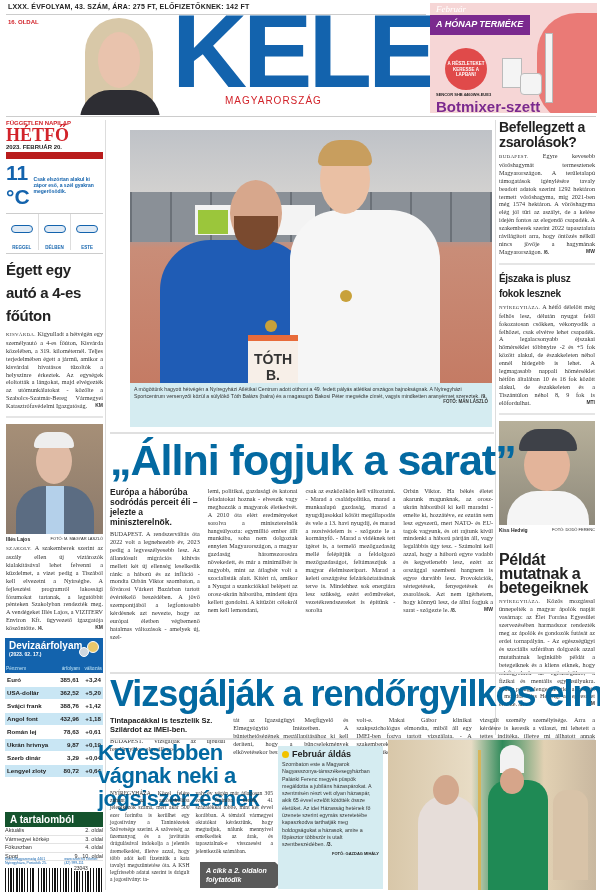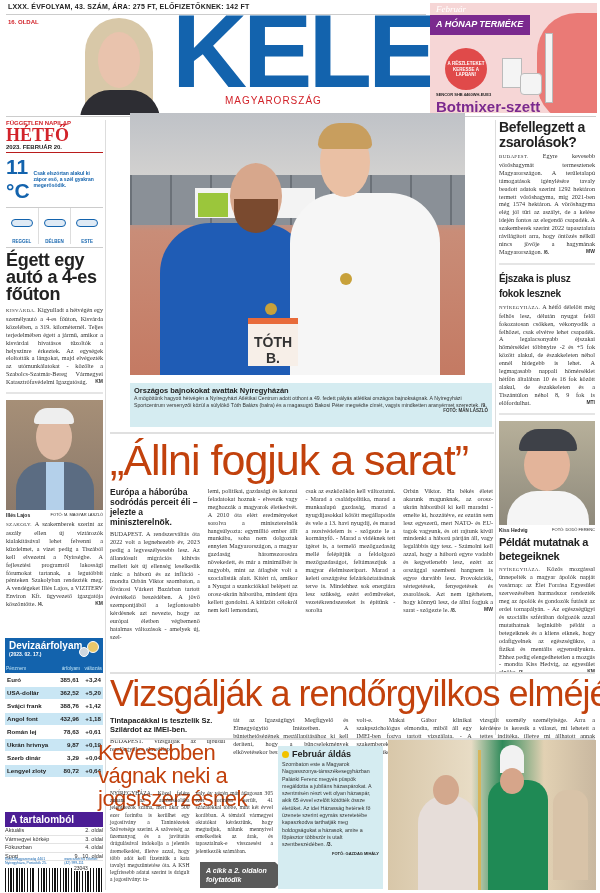--- a/index.html
+++ b/index.html
@@ -34,49 +34,49 @@
 .wx div{flex:1;text-align:center;border-right:1px solid #ddd;padding-top:4px}
 .wx div:last-child{border-right:none}
 .cloud{display:inline-block;width:22px;height:8px;border:1px solid #1363ad;border-radius:6px;background:#dfeaf5}
 .wxl{font-family:"Liberation Sans",sans-serif;font-size:4.5px;font-weight:bold;color:#1363ad;margin-top:4px}
 h2.hl{font-family:"Liberation Sans",sans-serif;font-weight:bold;color:#222;letter-spacing:-0.3px}
 .body{font-family:"Liberation Serif",serif;font-size:6.2px;line-height:7.9px;text-align:justify;color:#333}
 .body .city{font-variant:small-caps;font-size:5px;letter-spacing:0.3px}
 .sig{font-family:"Liberation Sans",sans-serif;font-weight:bold;font-size:5px;float:right}
 .ref{font-family:"Liberation Sans",sans-serif;font-weight:bold;font-size:5px}
 
-.mainphoto{left:130px;top:113px;width:335px;height:262px;background:linear-gradient(#bfc2c7 0%,#d7d5d2 30%,#9a9ea5 38%,#c98d78 45%,#c47a63 100%);overflow:hidden}
+.mainphoto{left:130px;top:130px;width:362px;height:262px;background:linear-gradient(#bfc2c7 0%,#d7d5d2 30%,#9a9ea5 38%,#c98d78 45%,#c47a63 100%);overflow:hidden}
 .caption{left:130px;top:383px;width:362px;height:44px;background:#d5ecf1;padding:3px 4px}
 .caption .t{font-family:"Liberation Sans",sans-serif;font-weight:bold;font-size:7.5px}
 .caption .b{font-family:"Liberation Sans",sans-serif;font-size:5.2px;line-height:6.6px;color:#333}
 .credit{font-family:"Liberation Sans",sans-serif;font-size:4.5px;font-weight:bold;color:#333;float:right}
 
 .rightcol{left:499px;top:120px;width:96px}
 .sep{height:2px;background:#e5e5e5;margin:6px 0}
 
-.bighead{font-family:"Liberation Sans",sans-serif;font-weight:normal;letter-spacing:-1px;color:#c2410c;white-space:nowrap}
+.bighead{font-family:"Liberation Sans",sans-serif;font-weight:bold;letter-spacing:-1px;color:#0369a1;white-space:nowrap}
 .cols4{display:flex;gap:8px}
 .cols4>div{flex:1}
 .sub{font-family:"Liberation Sans",sans-serif;font-weight:bold;font-size:8.5px;line-height:10px;margin-bottom:3px}
 
 .fx{left:5px;top:638px;width:98px}
 .fx .hd{background:#1363ad;color:#fff;padding:2px 4px;height:26px;position:relative}
 .fx .hd .t{font-family:"Liberation Sans",sans-serif;font-weight:bold;font-size:10px}
 .fx .hd .d{font-family:"Liberation Sans",sans-serif;font-weight:bold;font-size:5px}
 .fx .coin{position:absolute;right:4px;top:3px;width:12px;height:12px;border-radius:50%;background:#e9c86a;border:1px solid #fff}
 .fx .coin2{position:absolute;right:14px;top:9px;width:10px;height:10px;border-radius:50%;background:#cfd7df;border:1px solid #fff}
 .fx table{width:100%;border-collapse:collapse;font-family:"Liberation Sans",sans-serif}
 .fx th{background:#1363ad;color:#bfe3f5;font-size:4.8px;font-weight:normal;padding:2px 1px;text-align:left}
 .fx th:nth-child(2),.fx th:nth-child(3){text-align:right}
 .fx td{font-size:6.2px;font-weight:bold;padding:2.5px 2px;height:13px;border-bottom:1px solid #fff}
 .fx td:nth-child(2),.fx td:nth-child(3){text-align:right}
 .fx tr.alt td{background:#c9e6f4}
 
 .toc{left:5px;top:812px;width:98px}
-.toc .hd{background:#4c1d95;color:#fff;font-family:"Liberation Sans",sans-serif;font-weight:bold;font-size:10px;padding:2px 5px}
+.toc .hd{background:#14532d;color:#fff;font-family:"Liberation Sans",sans-serif;font-weight:bold;font-size:10px;padding:2px 5px}
 .toc .row{display:flex;justify-content:space-between;font-family:"Liberation Sans",sans-serif;font-size:5.5px;line-height:7.5px;color:#333;border-bottom:1px solid #e3e3e3}
 .imprint{left:5px;top:857px;width:98px;font-family:"Liberation Sans",sans-serif;font-size:3.5px;color:#1363ad}
 .barcode{left:5px;top:868px;width:98px;height:24px;background:repeating-linear-gradient(90deg,#111 0 1.5px,#fff 1.5px 3px,#111 3px 3.8px,#fff 3.8px 5.5px)}
 .bishop{left:388px;top:740px;width:208px;height:150px;background:linear-gradient(90deg,#d8c7a9,#e8dcc5 40%,#2f8a5a 55%,#e2d1b3 75%,#c9b8a0);}
 .puspok{left:278px;top:746px;width:105px;height:143px;background:#d5ecf1;padding:3px 4px}
 .cont-btn{left:200px;top:862px;width:75px;height:26px;background:#5a5a5a;color:#fff;font-family:"Liberation Sans",sans-serif;font-style:italic;font-weight:bold;font-size:7px;line-height:9px;padding:4px 6px}
 .chev{position:absolute;right:-14px;top:0;width:0;height:0;border-top:13px solid transparent;border-bottom:13px solid transparent;border-left:14px solid #5a5a5a}
 .vline{width:1px;background:#ddd}
 </style>
 </head>
@@ -104,32 +104,32 @@
   <div class="mixer"></div>
   <div class="model">SENCOR SHB 4460WH-EUE3</div>
   <div class="prod">Botmixer-szett</div>
 </div>
 <div class="abs hrule" style="left:6px;top:116px;width:590px"></div>
 
 <div class="abs leftcol">
   <div class="kicker">FÜGGETLEN NAPILAP</div>
   <div class="day">HÉTFŐ</div>
   <div class="date">2023. FEBRUÁR 20.</div>
-  <div style="border-top:1px solid #b91c1c;margin-top:2px;display:flex;gap:4px;align-items:center;padding-top:2px">
+  <div style="border-top:7px solid #b91c1c;margin-top:2px;display:flex;gap:4px;align-items:center;padding-top:2px">
     <div class="temp">11 °C</div>
     <div class="tempnote">Csak elszórtan alakul ki zápor eső, a szél gyakran megerősödik.</div>
   </div>
   <div class="wx">
     <div><span class="cloud"></span><div class="wxl">REGGEL</div></div>
     <div><span class="cloud"></span><div class="wxl">DÉLBEN</div></div>
     <div><span class="cloud"></span><div class="wxl">ESTE</div></div>
   </div>
   <div style="border-top:1px solid #ccc;margin-top:3px"></div>
   <div style="margin-top:4px">
-    <h2 class="hl" style="font-size:18px;line-height:17px">Égett egy autó a 4-es főúton</h2>
+    <h2 class="hl" style="font-size:15px;line-height:23px">Égett egy autó a 4-es főúton</h2>
     <p class="body" style="margin-top:3px"><span class="city">KISVÁRDA.</span> <span>Kigyulladt a hétvégén egy személyautó a 4-es főúton, Kisvárda közelében, a 319. kilométernél. Teljes terjedelmében égett a jármű, amikor a kisvárdai hivatásos tűzoltók a helyszínre érkeztek. Az egységek eloltották a lángokat, majd elvégezték az utómunkálatokat - közölte a Szabolcs-Szatmár-Bereg Vármegyei Katasztrófavédelmi Igazgatóság.</span> <span class="sig">KM</span></p>
   </div>
   <div class="sep"></div>
   <div>
     <div style="height:110px;background:linear-gradient(#a68f77,#8c7a6b);position:relative;overflow:hidden">
       <div style="position:absolute;left:30px;top:14px;width:36px;height:46px;border-radius:50%;background:#e0bba5"></div>
       <div style="position:absolute;left:28px;top:8px;width:40px;height:16px;border-radius:20px 20px 4px 4px;background:#eee"></div>
       <div style="position:absolute;left:10px;top:62px;width:78px;height:60px;border-radius:28px 28px 0 0;background:#5b6c82"></div>
       <div style="position:absolute;left:40px;top:62px;width:18px;height:50px;background:#b4d0ea"></div>
     </div>
@@ -239,21 +239,20 @@
   <div style="position:absolute;left:100px;top:50px;width:52px;height:66px;border-radius:50%;background:#d7a78c"></div>
   <div style="position:absolute;left:104px;top:86px;width:44px;height:34px;border-radius:0 0 22px 22px;background:#7a4a2f"></div>
   <div style="position:absolute;left:160px;top:80px;width:150px;height:190px;border-radius:50px 50px 0 0;background:#f6f6f6"></div>
   <div style="position:absolute;left:190px;top:14px;width:50px;height:70px;border-radius:50%;background:#eac0a4"></div>
   <div style="position:absolute;left:188px;top:10px;width:54px;height:26px;border-radius:27px 27px 6px 6px;background:#c89e5e"></div>
   <div style="position:absolute;left:135px;top:190px;width:12px;height:12px;border-radius:50%;background:#c8a13a"></div>
   <div style="position:absolute;left:210px;top:160px;width:12px;height:12px;border-radius:50%;background:#c8a13a"></div>
   <div class="sans" style="position:absolute;left:118px;top:205px;width:50px;height:48px;background:#f7efe8;border-top:6px solid #e86b3a;font-weight:bold;font-size:14px;text-align:center;padding-top:10px;color:#333">TÓTH B.</div>
 </div>
 <div class="abs caption">
-  <div class="t">Országos bajnokokat avattak Nyíregyházán</div>
   <div class="b"><span>A mögöttünk hagyott hétvégén a Nyíregyházi Atlétikai Centrum adott otthont a 49. fedett pályás atlétikai országos bajnokságnak. A Nyíregyházi Sportcentrum versenyzői közül a súlylökő Tóth Balázs (balra) és a magasugró Bakosi Péter megvédte címét, vagyis mindketten aranyérmet szereztek.</span> <span class="ref">/9.</span> <span class="credit">FOTÓ: MÁN LÁSZLÓ</span></div>
 </div>
 
 <div class="abs vline" style="left:495px;top:120px;height:615px"></div>
 <div class="abs rightcol">
   <div>
     <h2 class="hl" style="font-size:14px;line-height:15px">Befellegzett a zsarolások?</h2>
     <p class="body" style="margin-top:2px"><span class="city">BUDAPEST.</span> <span>Egyre kevesebb vöröshagymát termesztenek Magyarországon. A területalapú támogatások igénylésére tavaly beadott adatok szerint 1292 hektáron termett vöröshagyma, míg 2021-ben még 1574 hektáron. A vöröshagyma elég jól tűri az aszályt, de a kelése idején fontos az elegendő csapadék. A szakemberek szerint 2022 tapasztalata rávilágított arra, hogy öntözés nélkül nincs jövője a hagymának Magyarországon.</span> <span class="ref">/6.</span> <span class="sig">MW</span></p>
   </div>
   <div class="sep"></div>
@@ -265,21 +264,21 @@
   <div>
     <div style="height:104px;background:linear-gradient(#b7b09a,#8f8a7c);position:relative;overflow:hidden">
       <div style="position:absolute;left:25px;top:18px;width:46px;height:52px;border-radius:50%;background:#e3b49a"></div>
       <div style="position:absolute;left:20px;top:8px;width:58px;height:22px;border-radius:29px 29px 4px 4px;background:#3e4148"></div>
       <div style="position:absolute;left:8px;top:70px;width:82px;height:40px;border-radius:30px 30px 0 0;background:#f5f5f5"></div>
     </div>
     <div style="display:flex;justify-content:space-between;margin-top:2px">
       <span class="sans" style="font-size:5px;font-weight:bold">Kiss Hedvig</span>
       <span class="sans" style="font-size:4px">FOTÓ: DODÓ FERENC</span>
     </div>
-    <h2 class="hl" style="font-size:11px;line-height:14px;margin-top:2px">Példát mutatnak a betegeiknek</h2>
+    <h2 class="hl" style="font-size:16px;line-height:14px;margin-top:20px">Példát mutatnak a betegeiknek</h2>
     <p class="body" style="margin-top:2px"><span class="city">NYÍREGYHÁZA.</span> <span>Közös mozgással ünnepelték a magyar ápolók napját vasárnap: az Élet Forrása Egyesület szervezésében harmadszor rendezték meg az ápolók és gondozók futását az erdei tornapályán. - Az egészségügyi és szociális szférában dolgozók azzal mutathatnak leginkább példát a betegeiknek és a kliens eiknek, hogy odafigyelnek az egészségükre, a fizikai és mentális egyensúlyukra. Ehhez pedig elengedhetetlen a mozgás - mondta Kiss Hedvig, az egyesület elnöke.</span> <span class="ref">/3.</span> <span class="sig">KM</span></p>
   </div>
 </div>
 
 <div class="abs hrule" style="left:110px;top:432px;width:384px;background:#e0e0e0;height:2px"></div>
 <div class="abs" style="left:110px;top:437px;width:383px">
   <h1 class="bighead" style="font-size:43px;line-height:46px">„Állni fogjuk a sarat”</h1>
   <div class="cols4" style="margin-top:4px">
     <div>
         <div class="sub">Európa a háborúba sodródás perceit éli – jelezte a miniszterelnök.</div>

